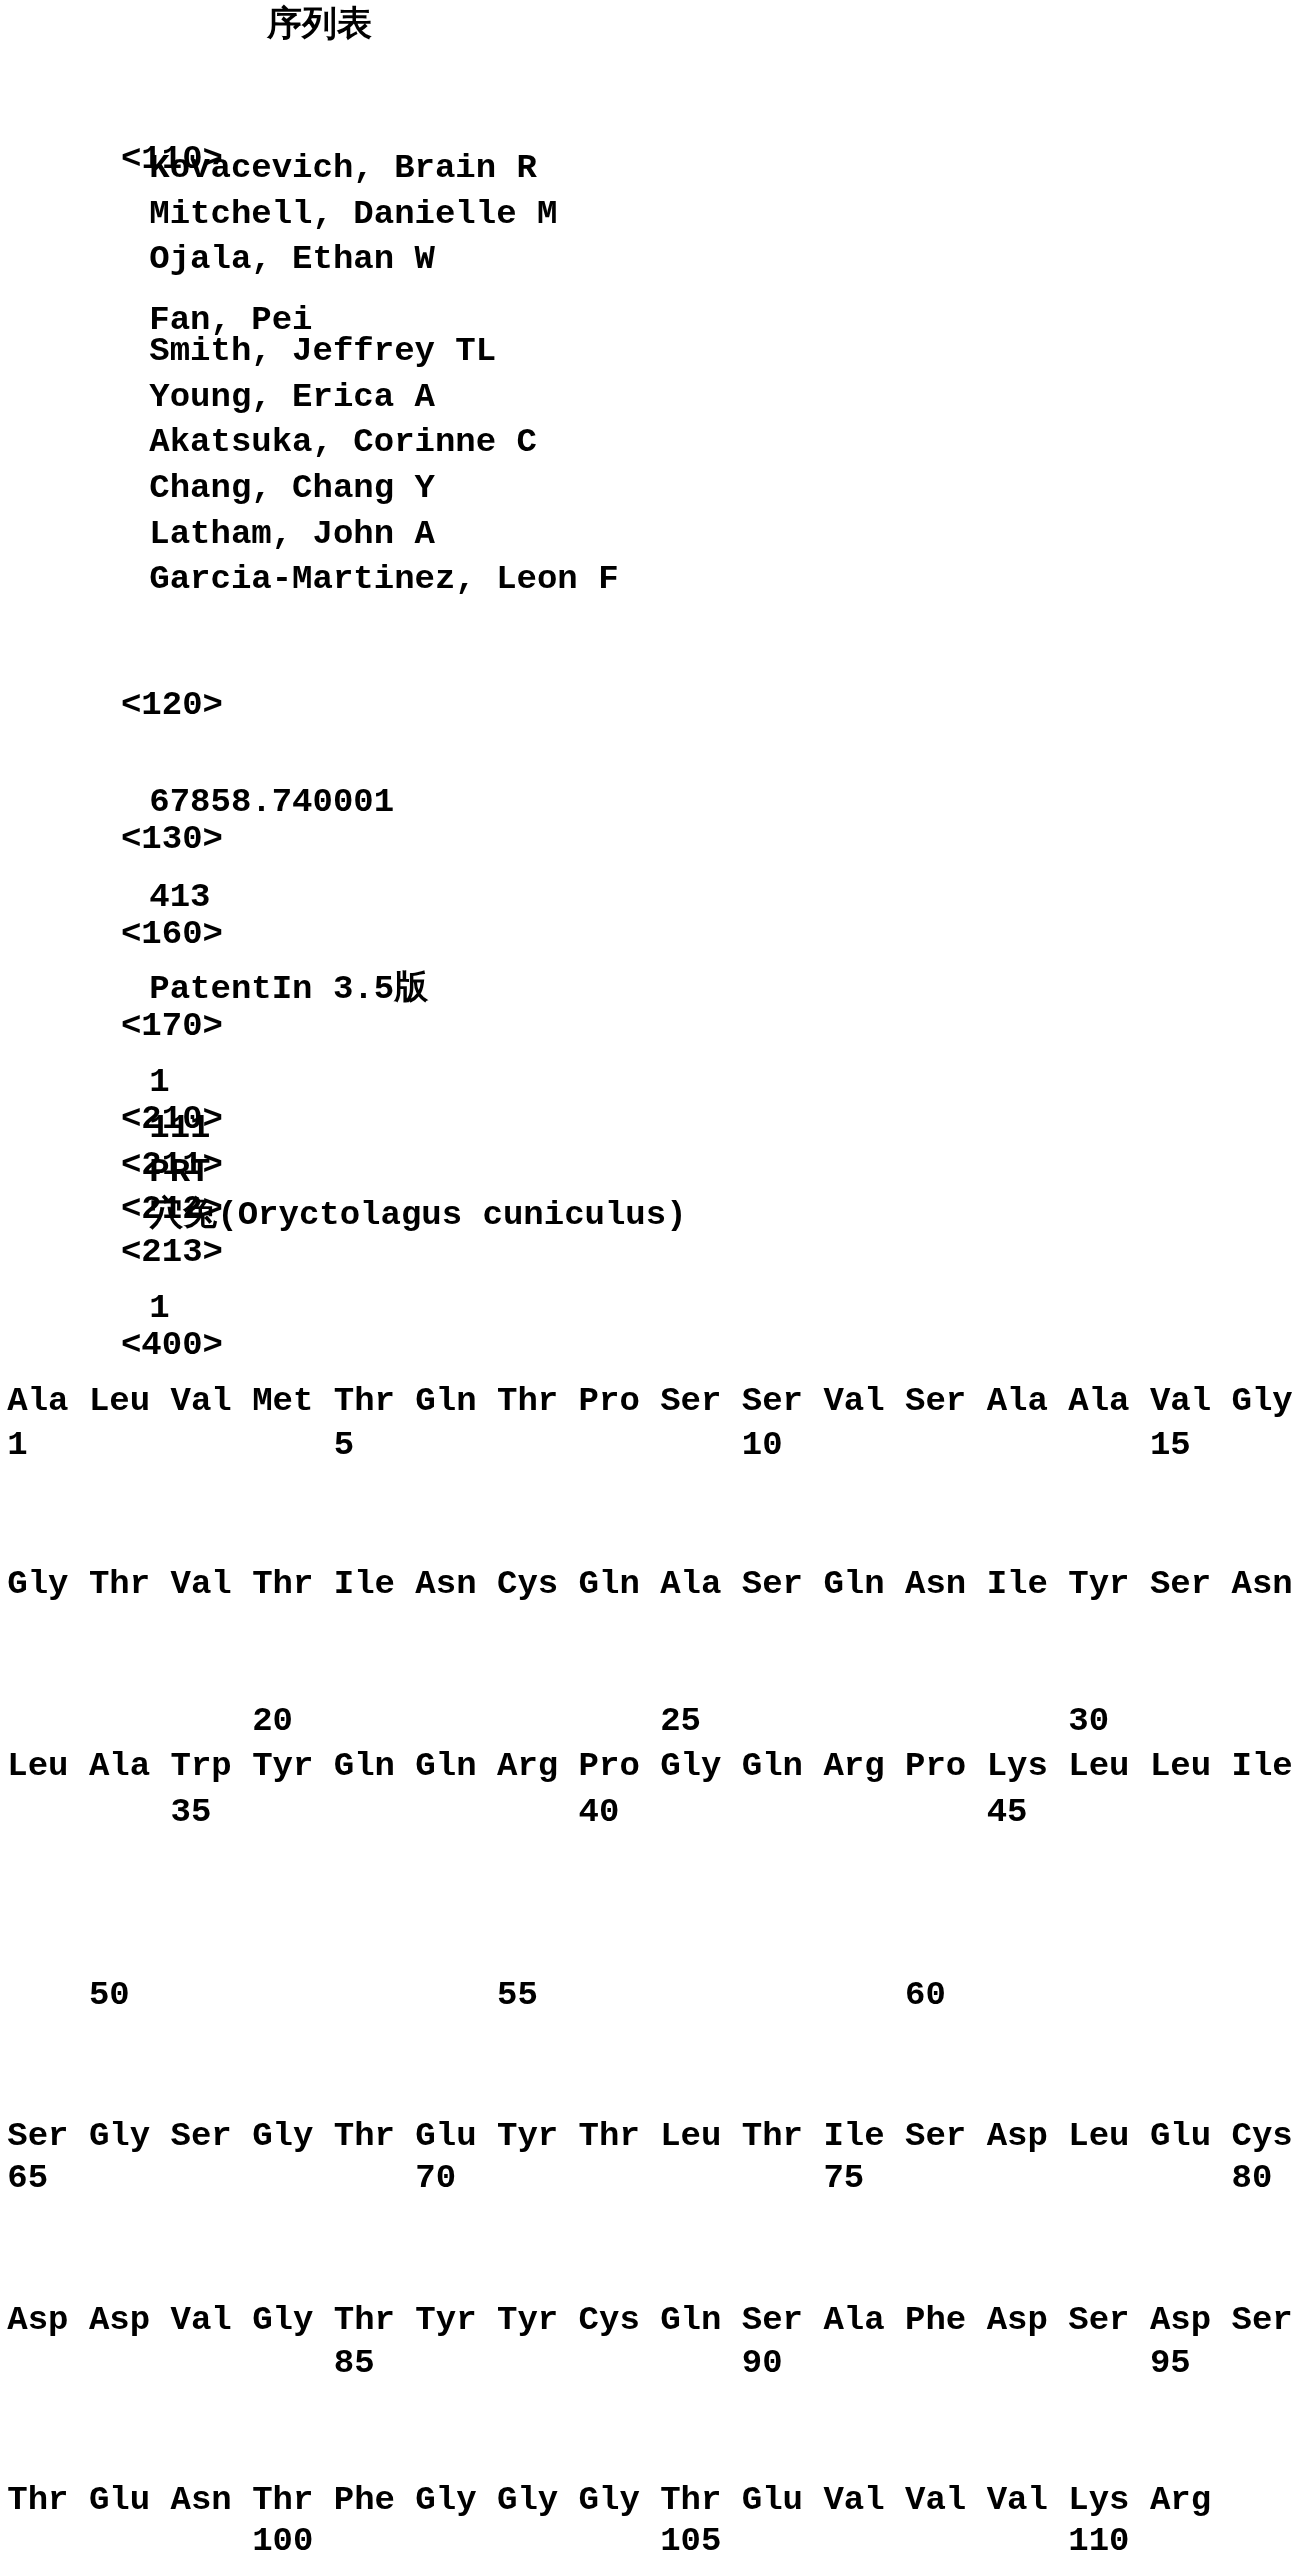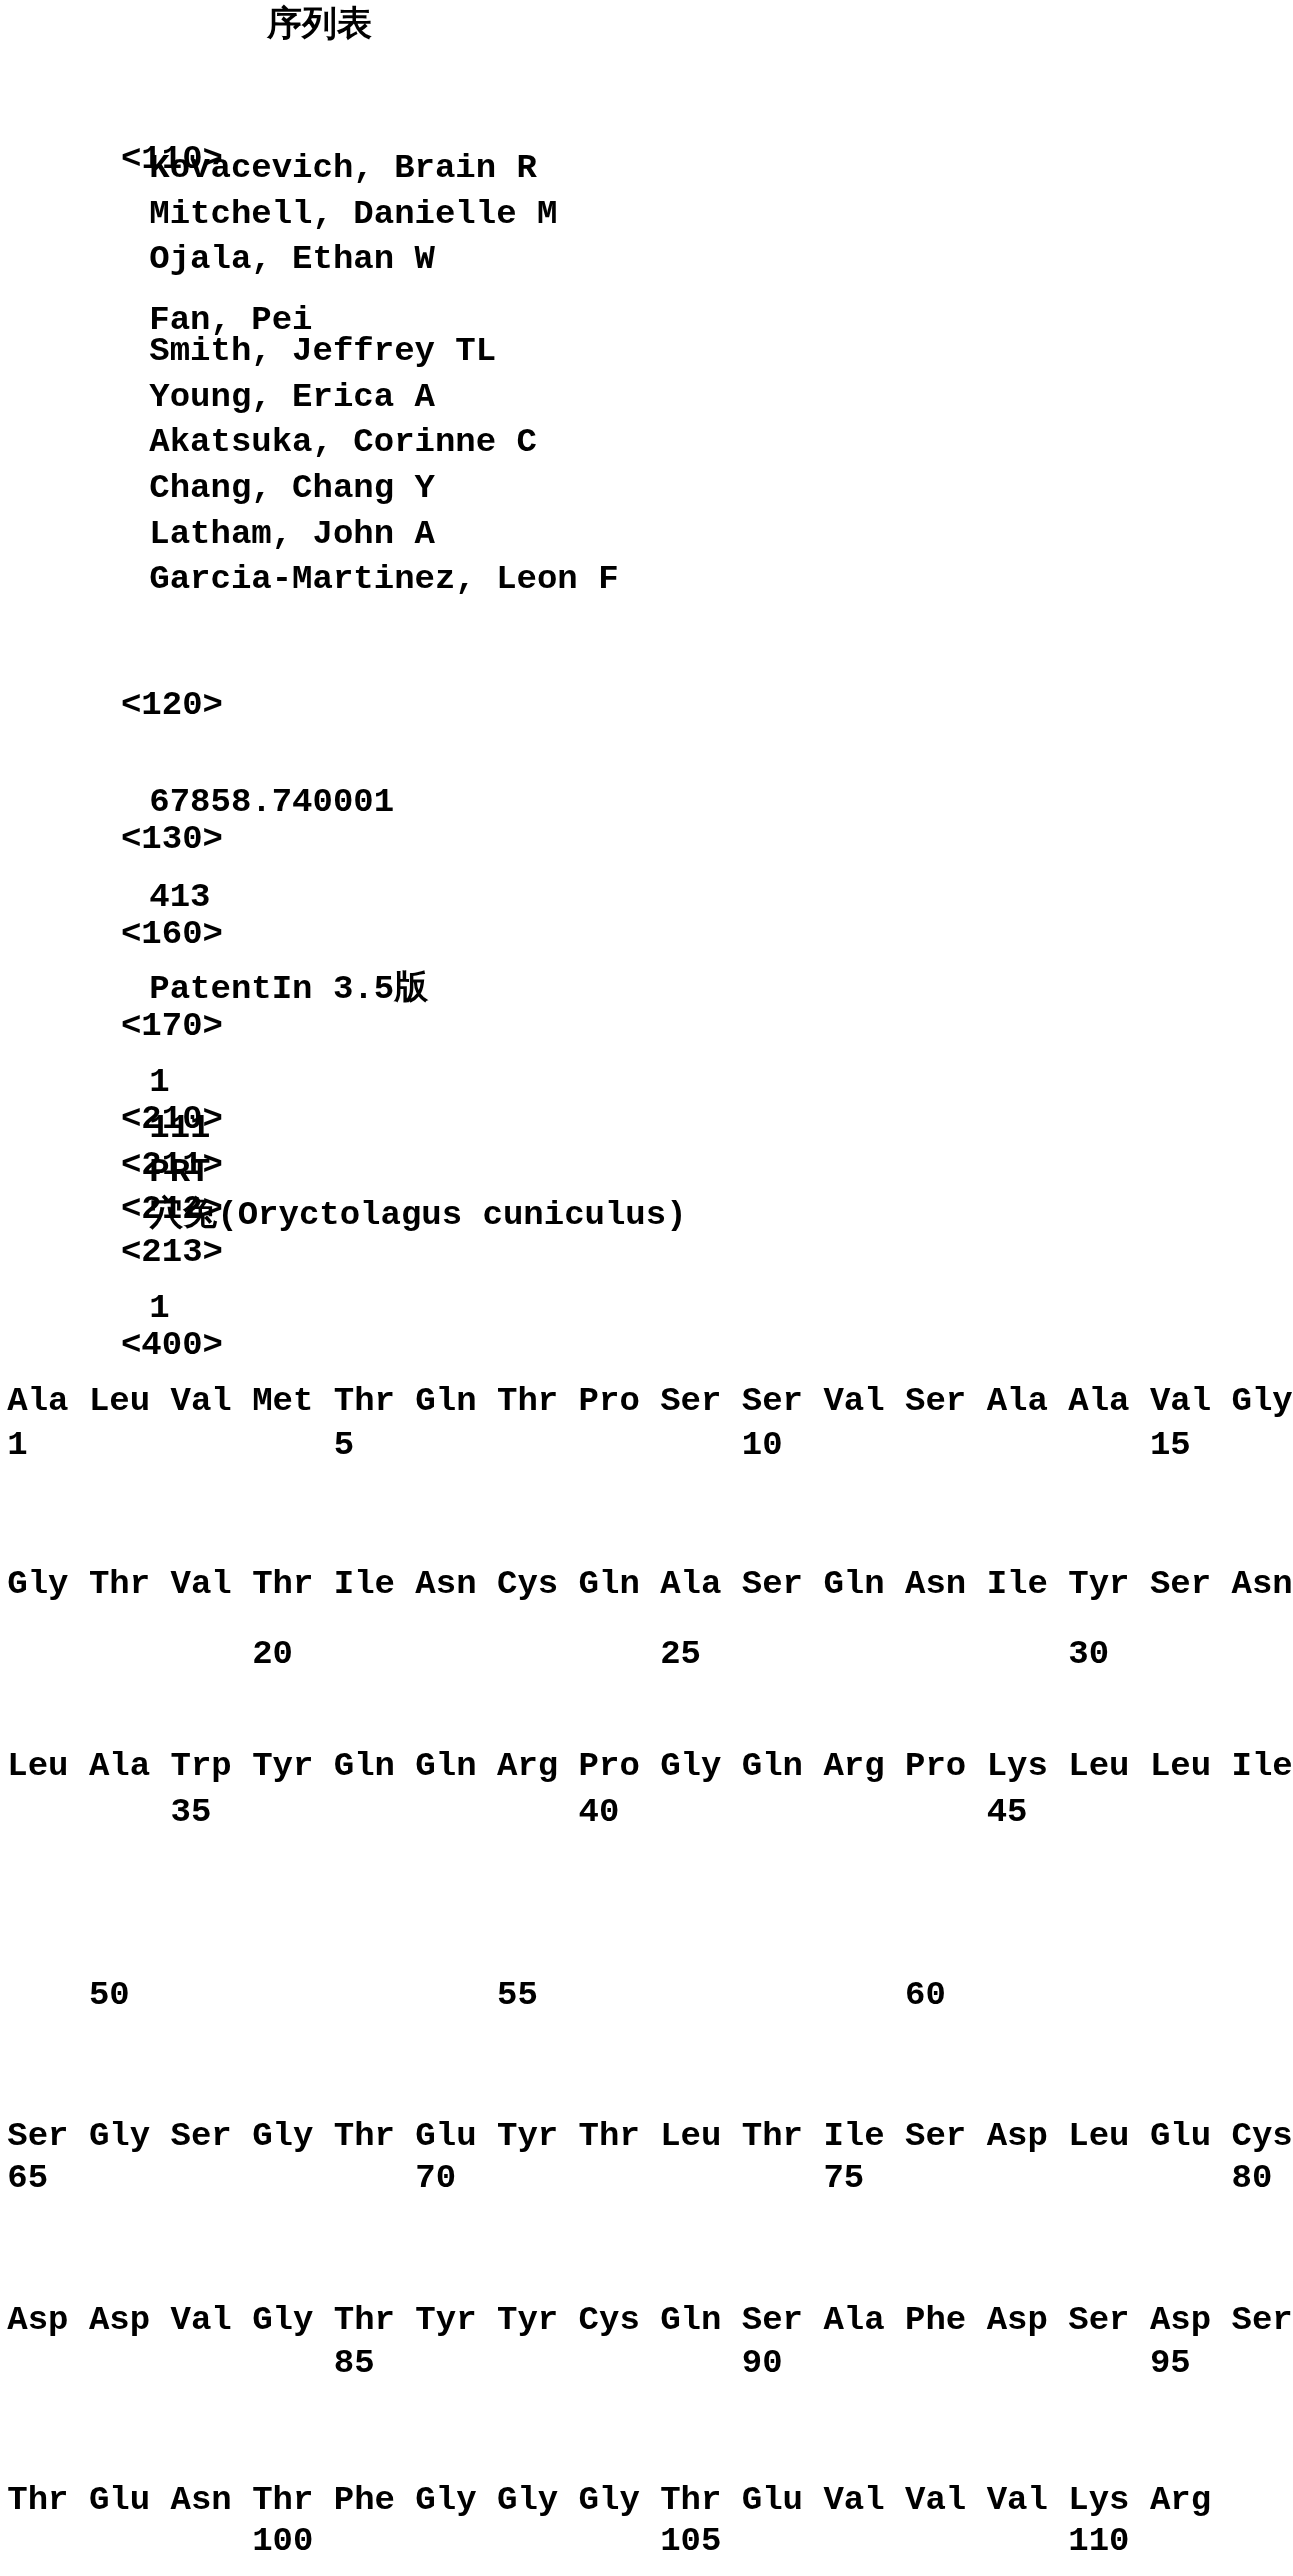--- a/index.html
+++ b/index.html
@@ -117,21 +117,21 @@
 
   <div class="line" style="top:1290px">
     <span class="tag">&lt;400&gt;</span>
     <span class="val">1</span>
   </div>
 
   <div class="line" style="top:1383px">Ala Leu Val Met Thr Gln Thr Pro Ser Ser Val Ser Ala Ala Val Gly</div>
   <div class="line" style="top:1427px">1               5                   10                  15</div>
 
   <div class="line" style="top:1566px">Gly Thr Val Thr Ile Asn Cys Gln Ala Ser Gln Asn Ile Tyr Ser Asn</div>
-  <div class="line" style="top:1636px">            20                  25                  30</div>
+  <div class="line" style="top:1703px">            20                  25                  30</div>
 
   <div class="line" style="top:1748px">Leu Ala Trp Tyr Gln Gln Arg Pro Gly Gln Arg Pro Lys Leu Leu Ile</div>
   <div class="line" style="top:1794px">        35                  40                  45</div>
 
   <div class="line" style="top:1977px">    50                  55                  60</div>
 
   <div class="line" style="top:2118px">Ser Gly Ser Gly Thr Glu Tyr Thr Leu Thr Ile Ser Asp Leu Glu Cys</div>
   <div class="line" style="top:2160px">65                  70                  75                  80</div>
 
   <div class="line" style="top:2302px">Asp Asp Val Gly Thr Tyr Tyr Cys Gln Ser Ala Phe Asp Ser Asp Ser</div>

